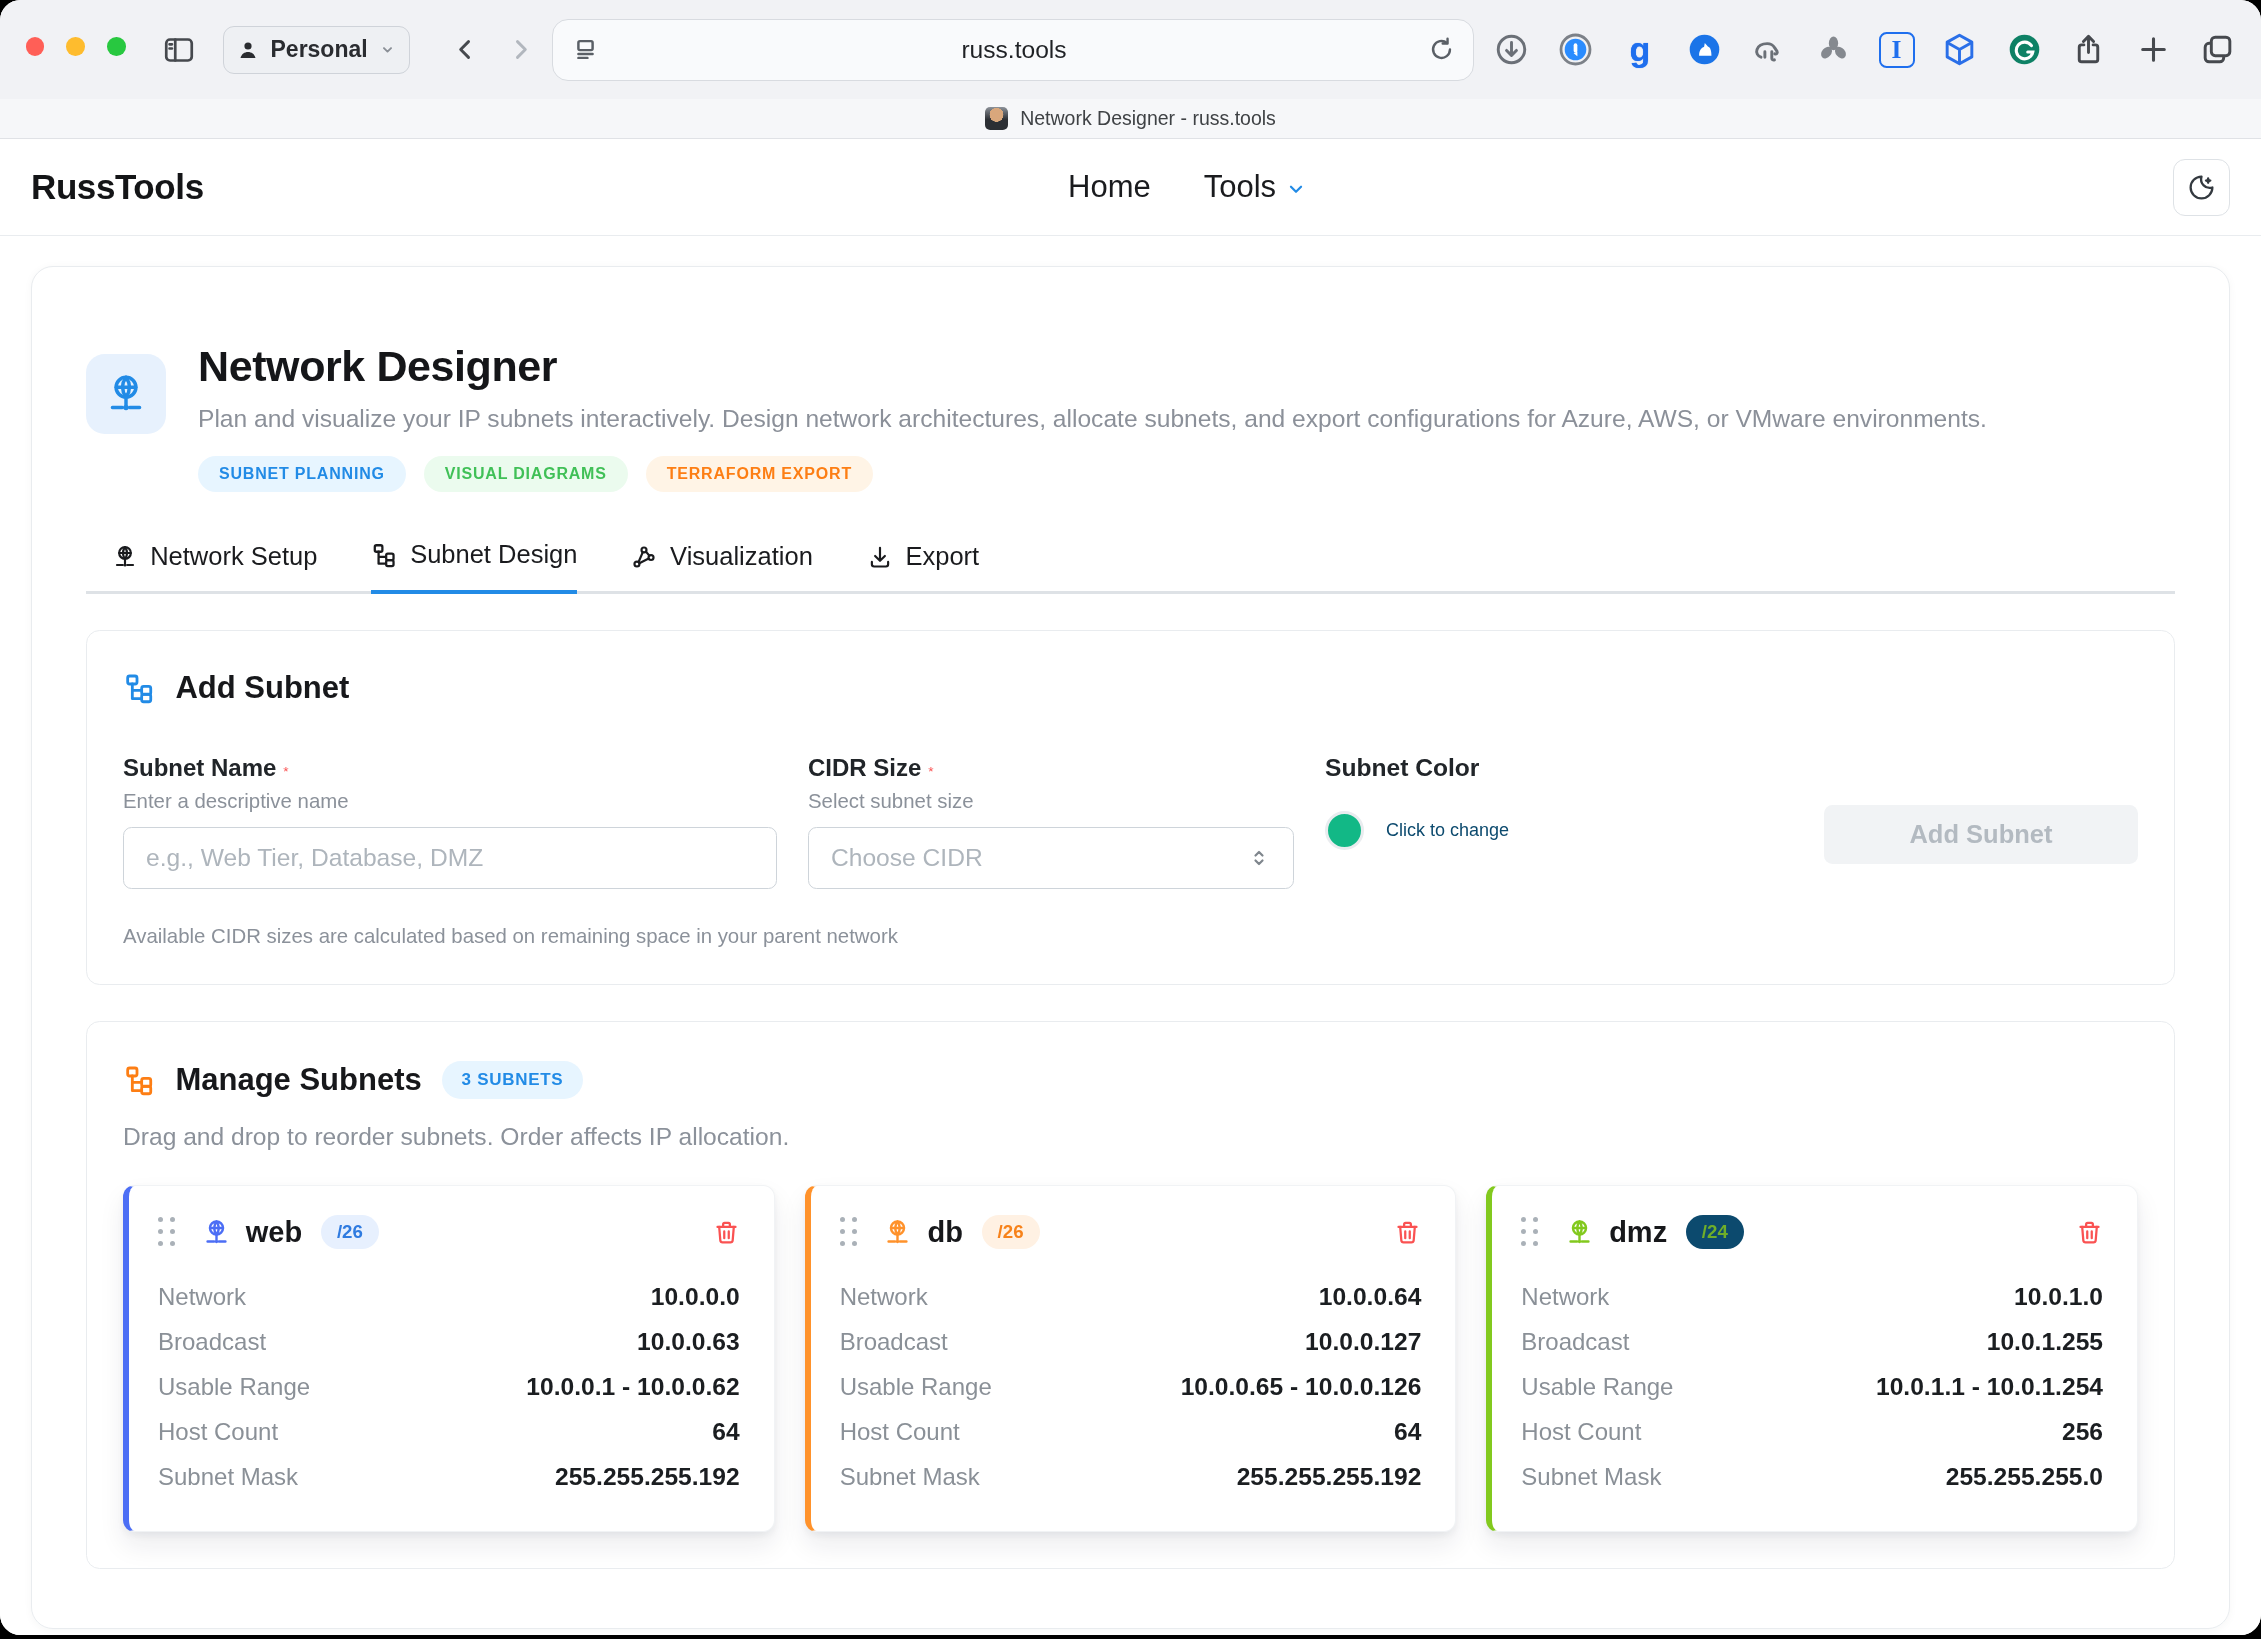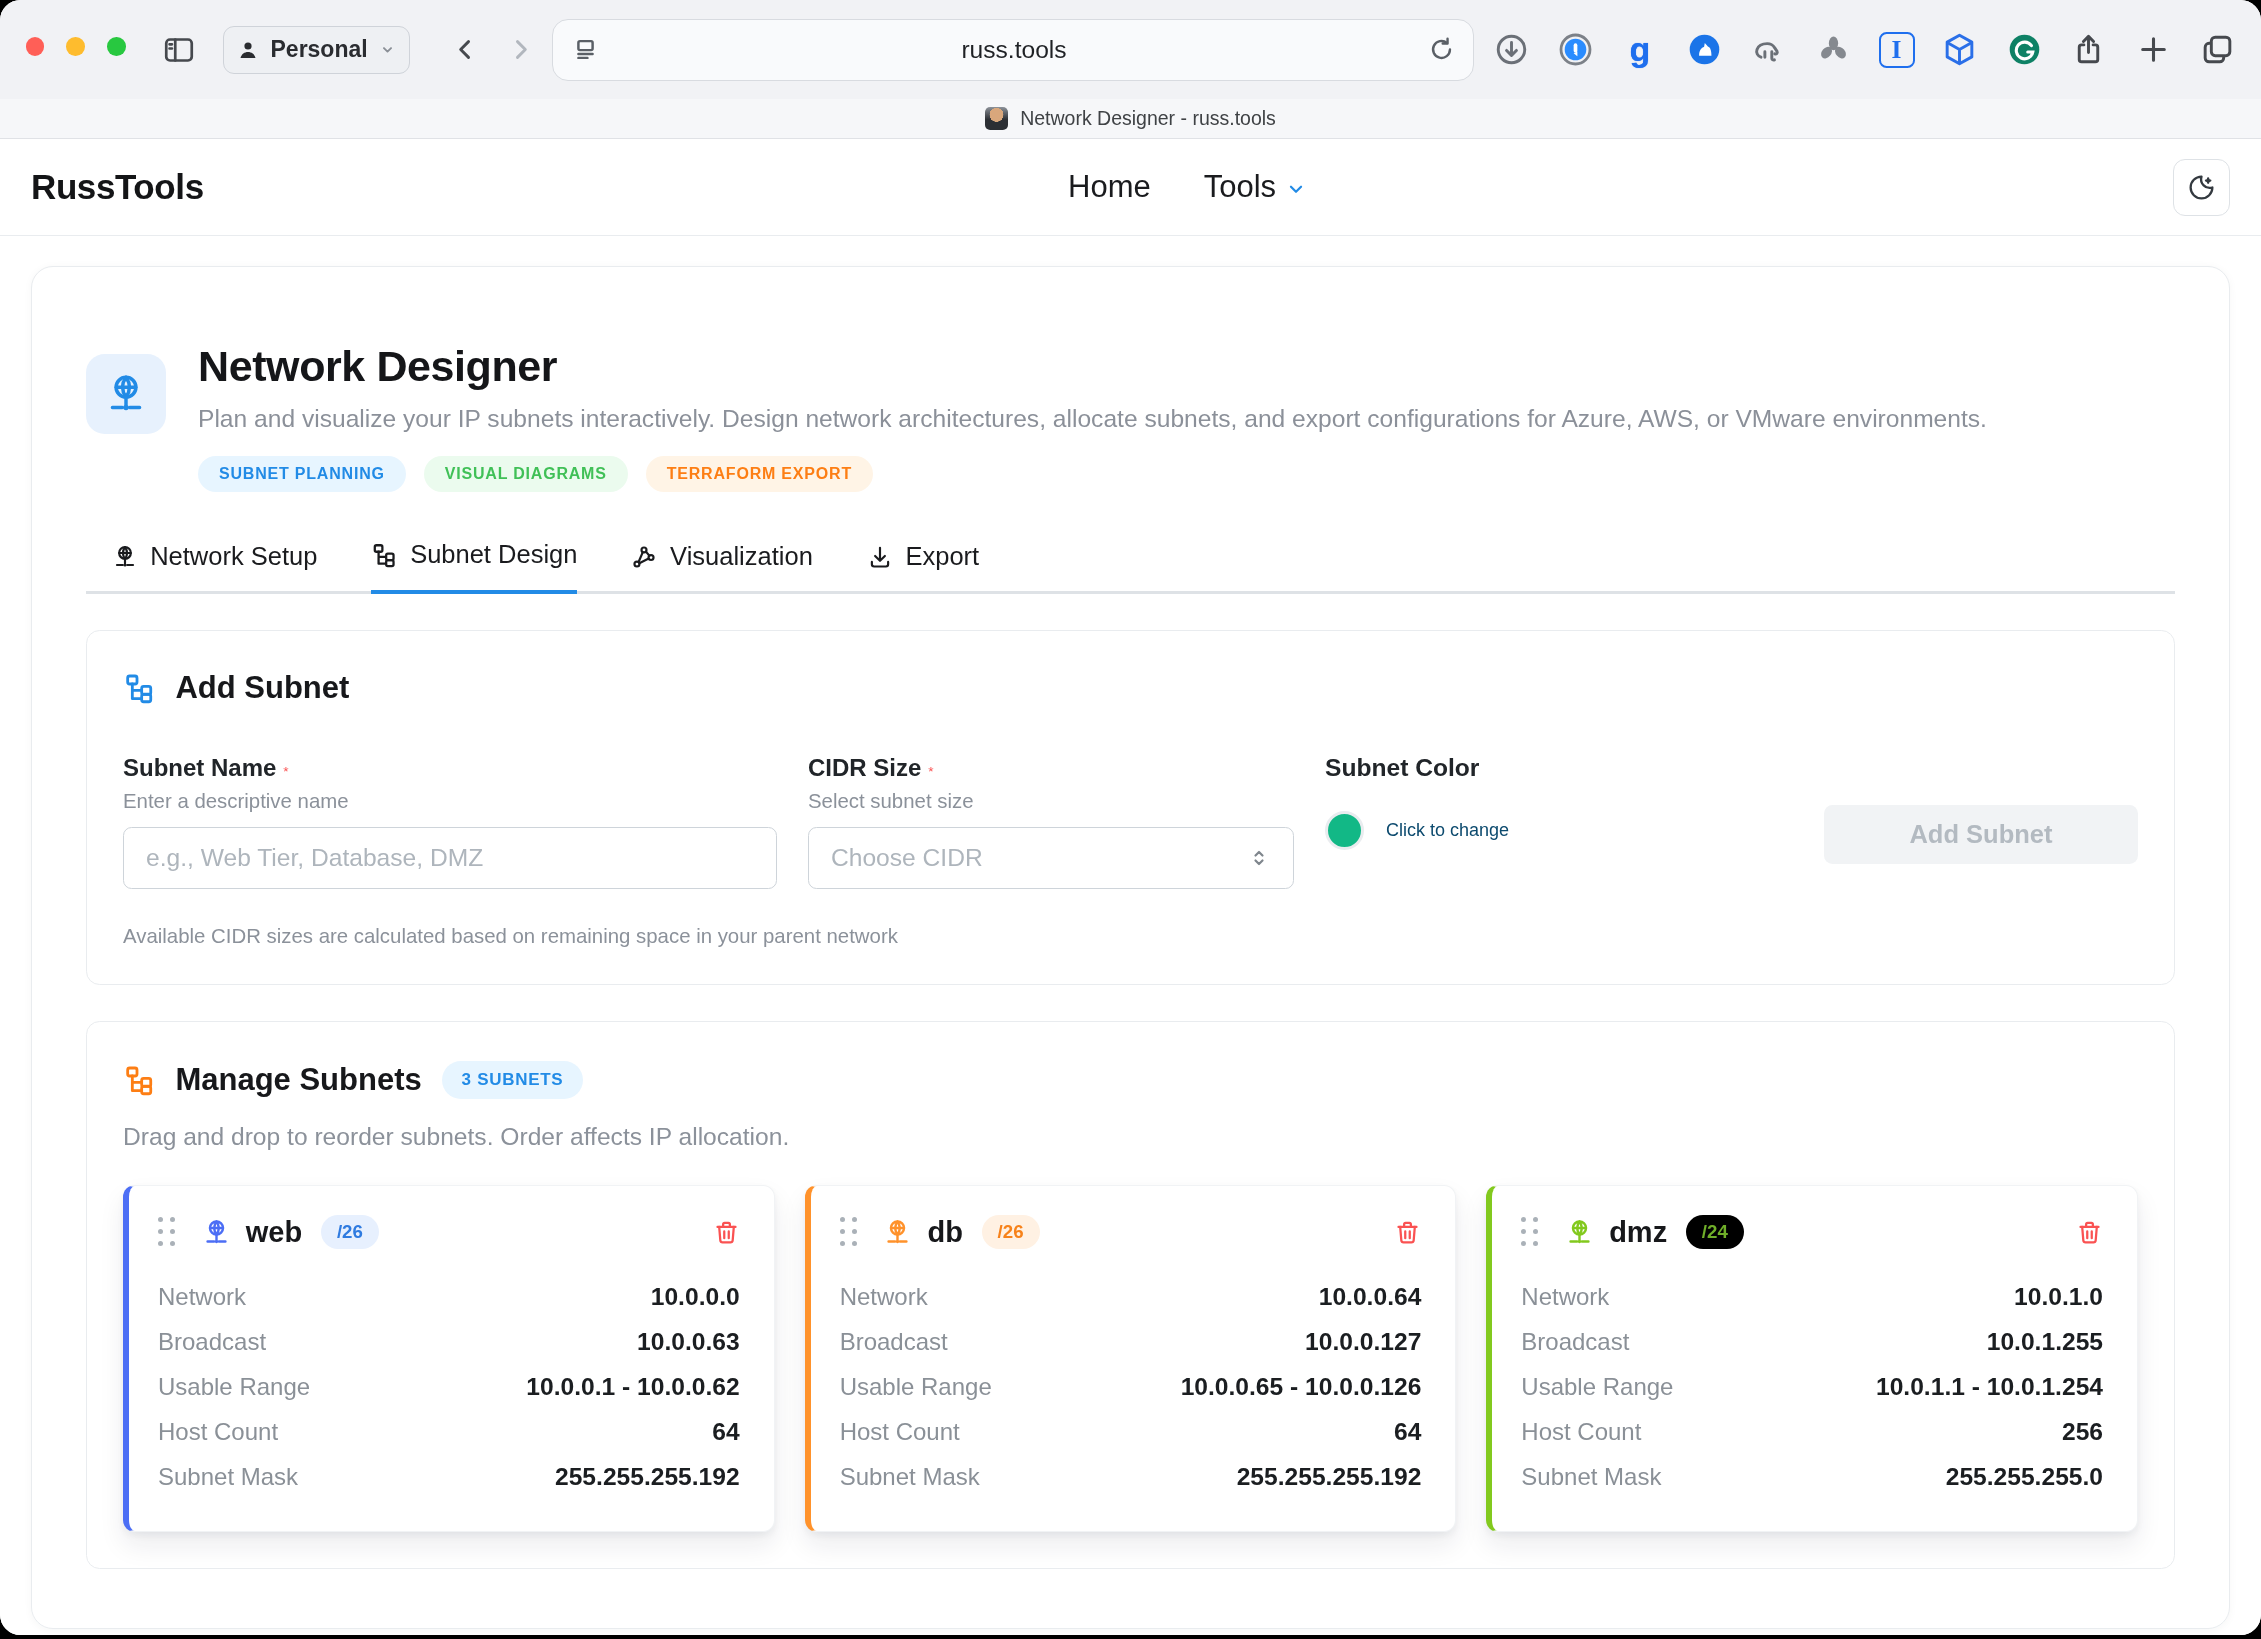--- a/index.html
+++ b/index.html
@@ -506,21 +506,21 @@
                 <svg width="29" height="29" viewBox="0 0 24 24" fill="none" stroke="currentColor" stroke-width="2" stroke-linecap="round" stroke-linejoin="round">
                   <circle cx="12" cy="8.3" r="5.4"></circle>
                     <path d="M6.7 8.3h10.6"></path>
                     <path d="M12 2.9c-2.4 3.4-2.4 7.4 0 10.8M12 2.9c2.4 3.4 2.4 7.4 0 10.8"></path>
                     <path d="M12 13.7v4.2"></path>
                     <circle cx="12" cy="19.4" r="1.4" fill="currentColor" stroke="none"></circle>
                     <path d="M4.6 19.4h5.4M14 19.4h5.4"></path>
                 </svg>
               </span>
               <span class="subnet-name">dmz</span>
-              <span class="cidr-pill" style="background-color: #000000; color: rgb(111, 174, 41);">/24</span>
+              <span class="cidr-pill" style="background-color: #0c4a6e; color: rgb(111, 174, 41);">/24</span>
               <span class="trash-btn">
                 <svg width="27" height="27" viewBox="0 0 24 24" fill="none" stroke="currentColor" stroke-width="2" stroke-linecap="round" stroke-linejoin="round">
                   <path d="M4 7h16M10 11v6M14 11v6"></path>
                     <path d="M5.5 7l1 12a2 2 0 0 0 2 1.8h7a2 2 0 0 0 2-1.8l1-12"></path>
                     <path d="M9 7V4.8A1.3 1.3 0 0 1 10.3 3.5h3.4A1.3 1.3 0 0 1 15 4.8V7"></path>
                 </svg>
               </span>
             </div>
             <div class="subnet-rows">
               <div class="srow">

